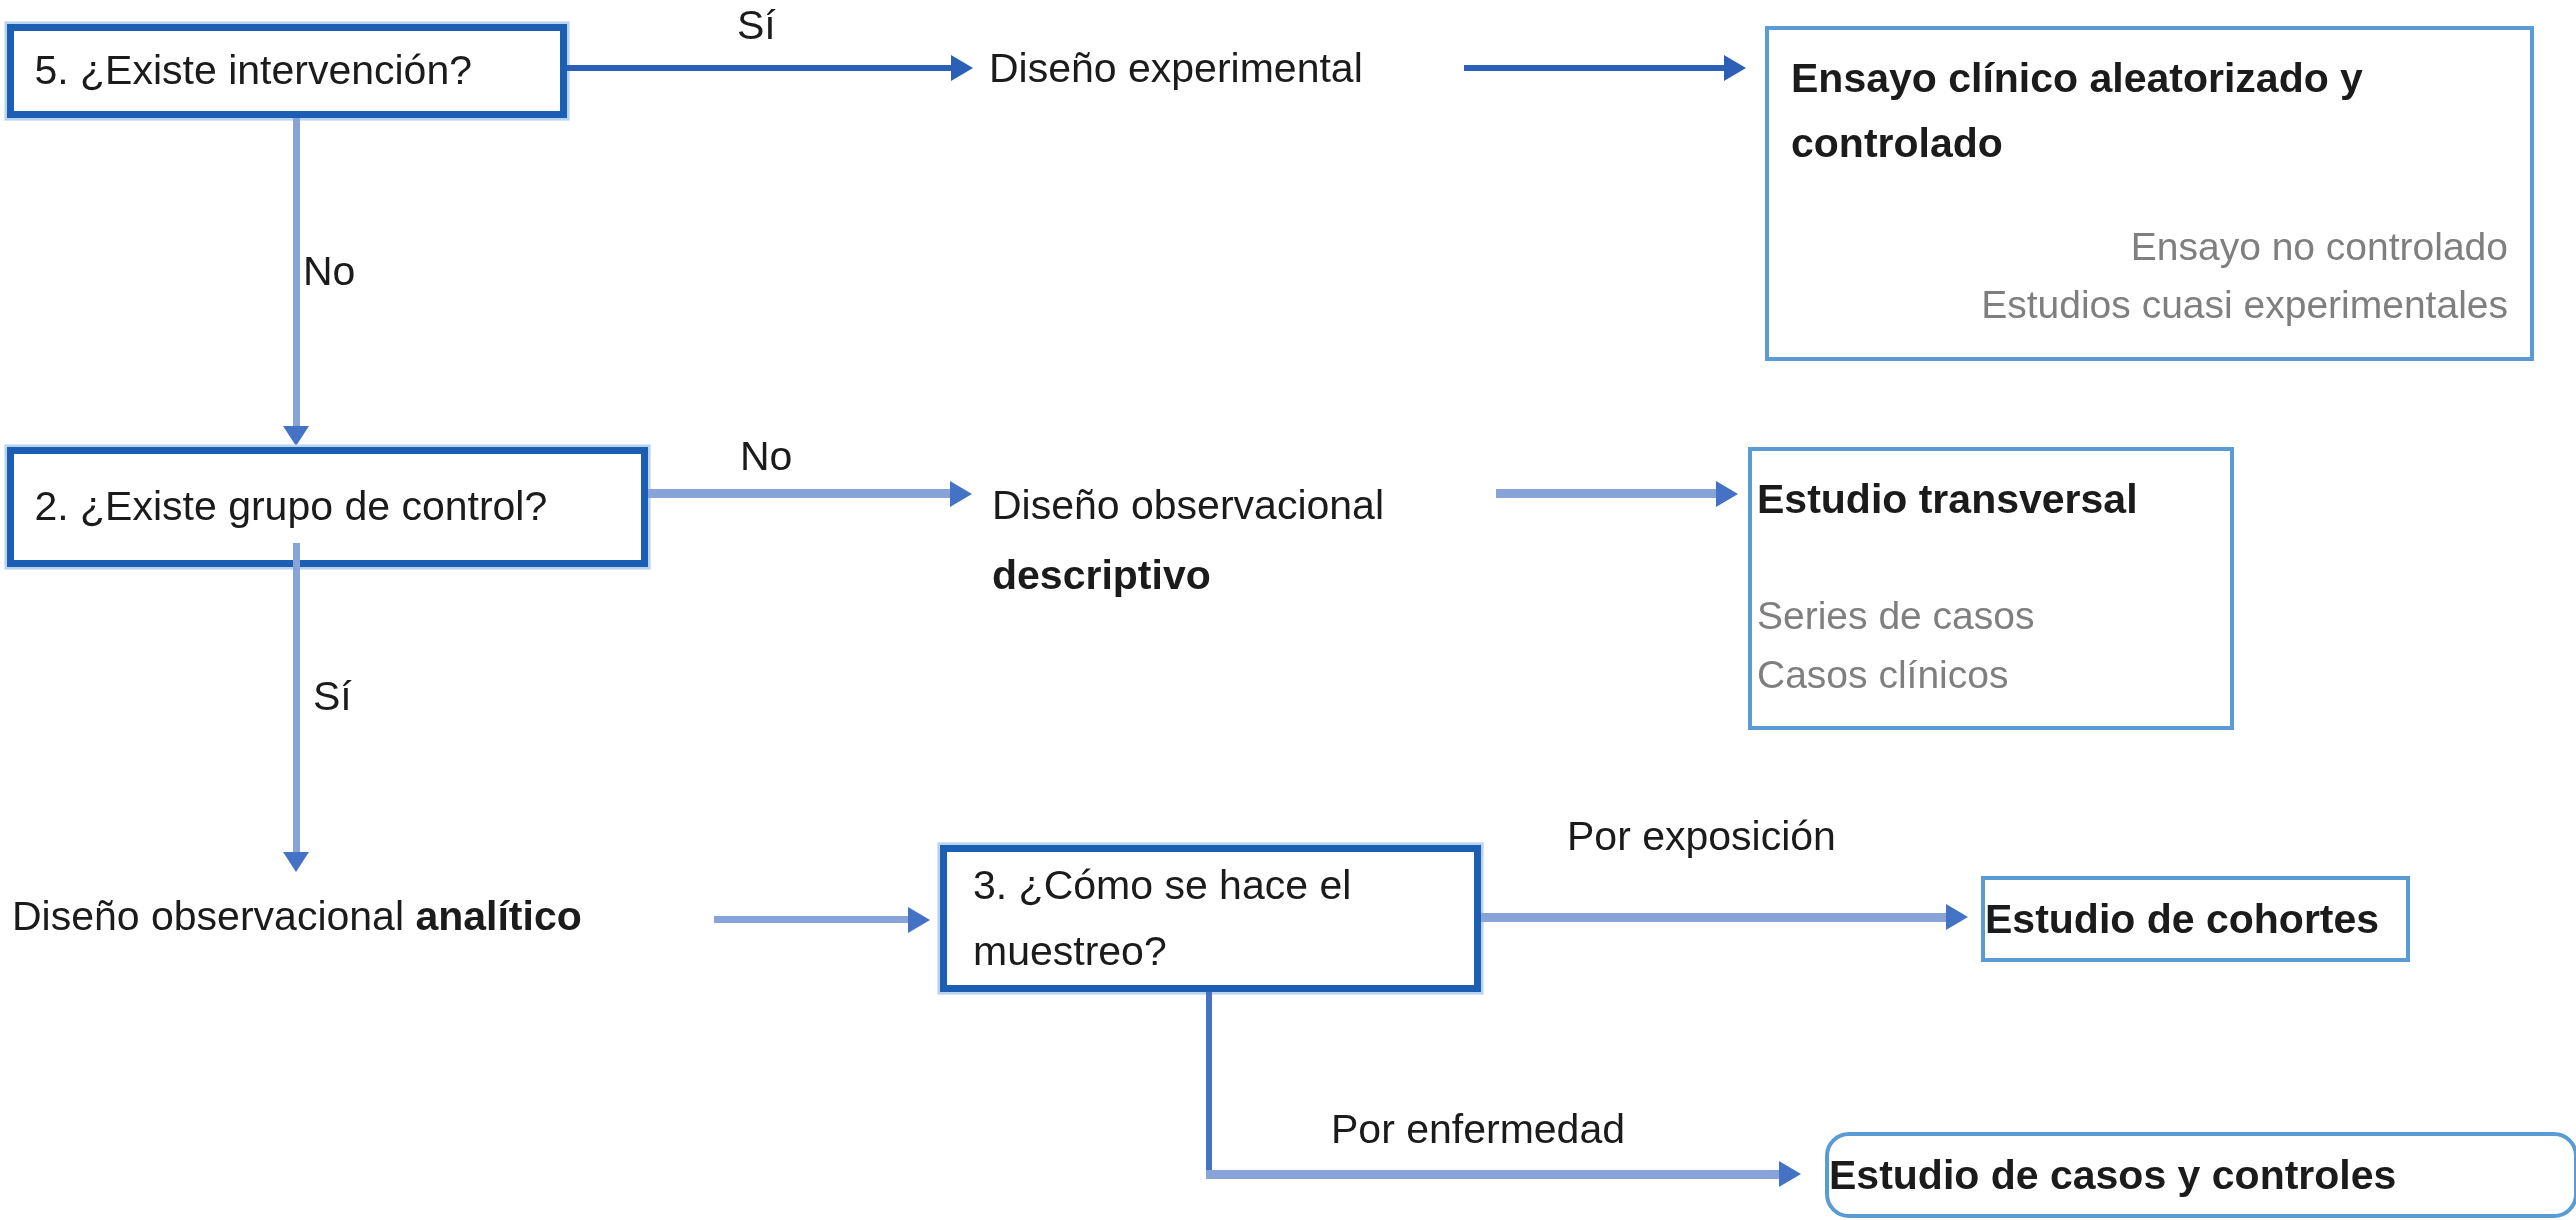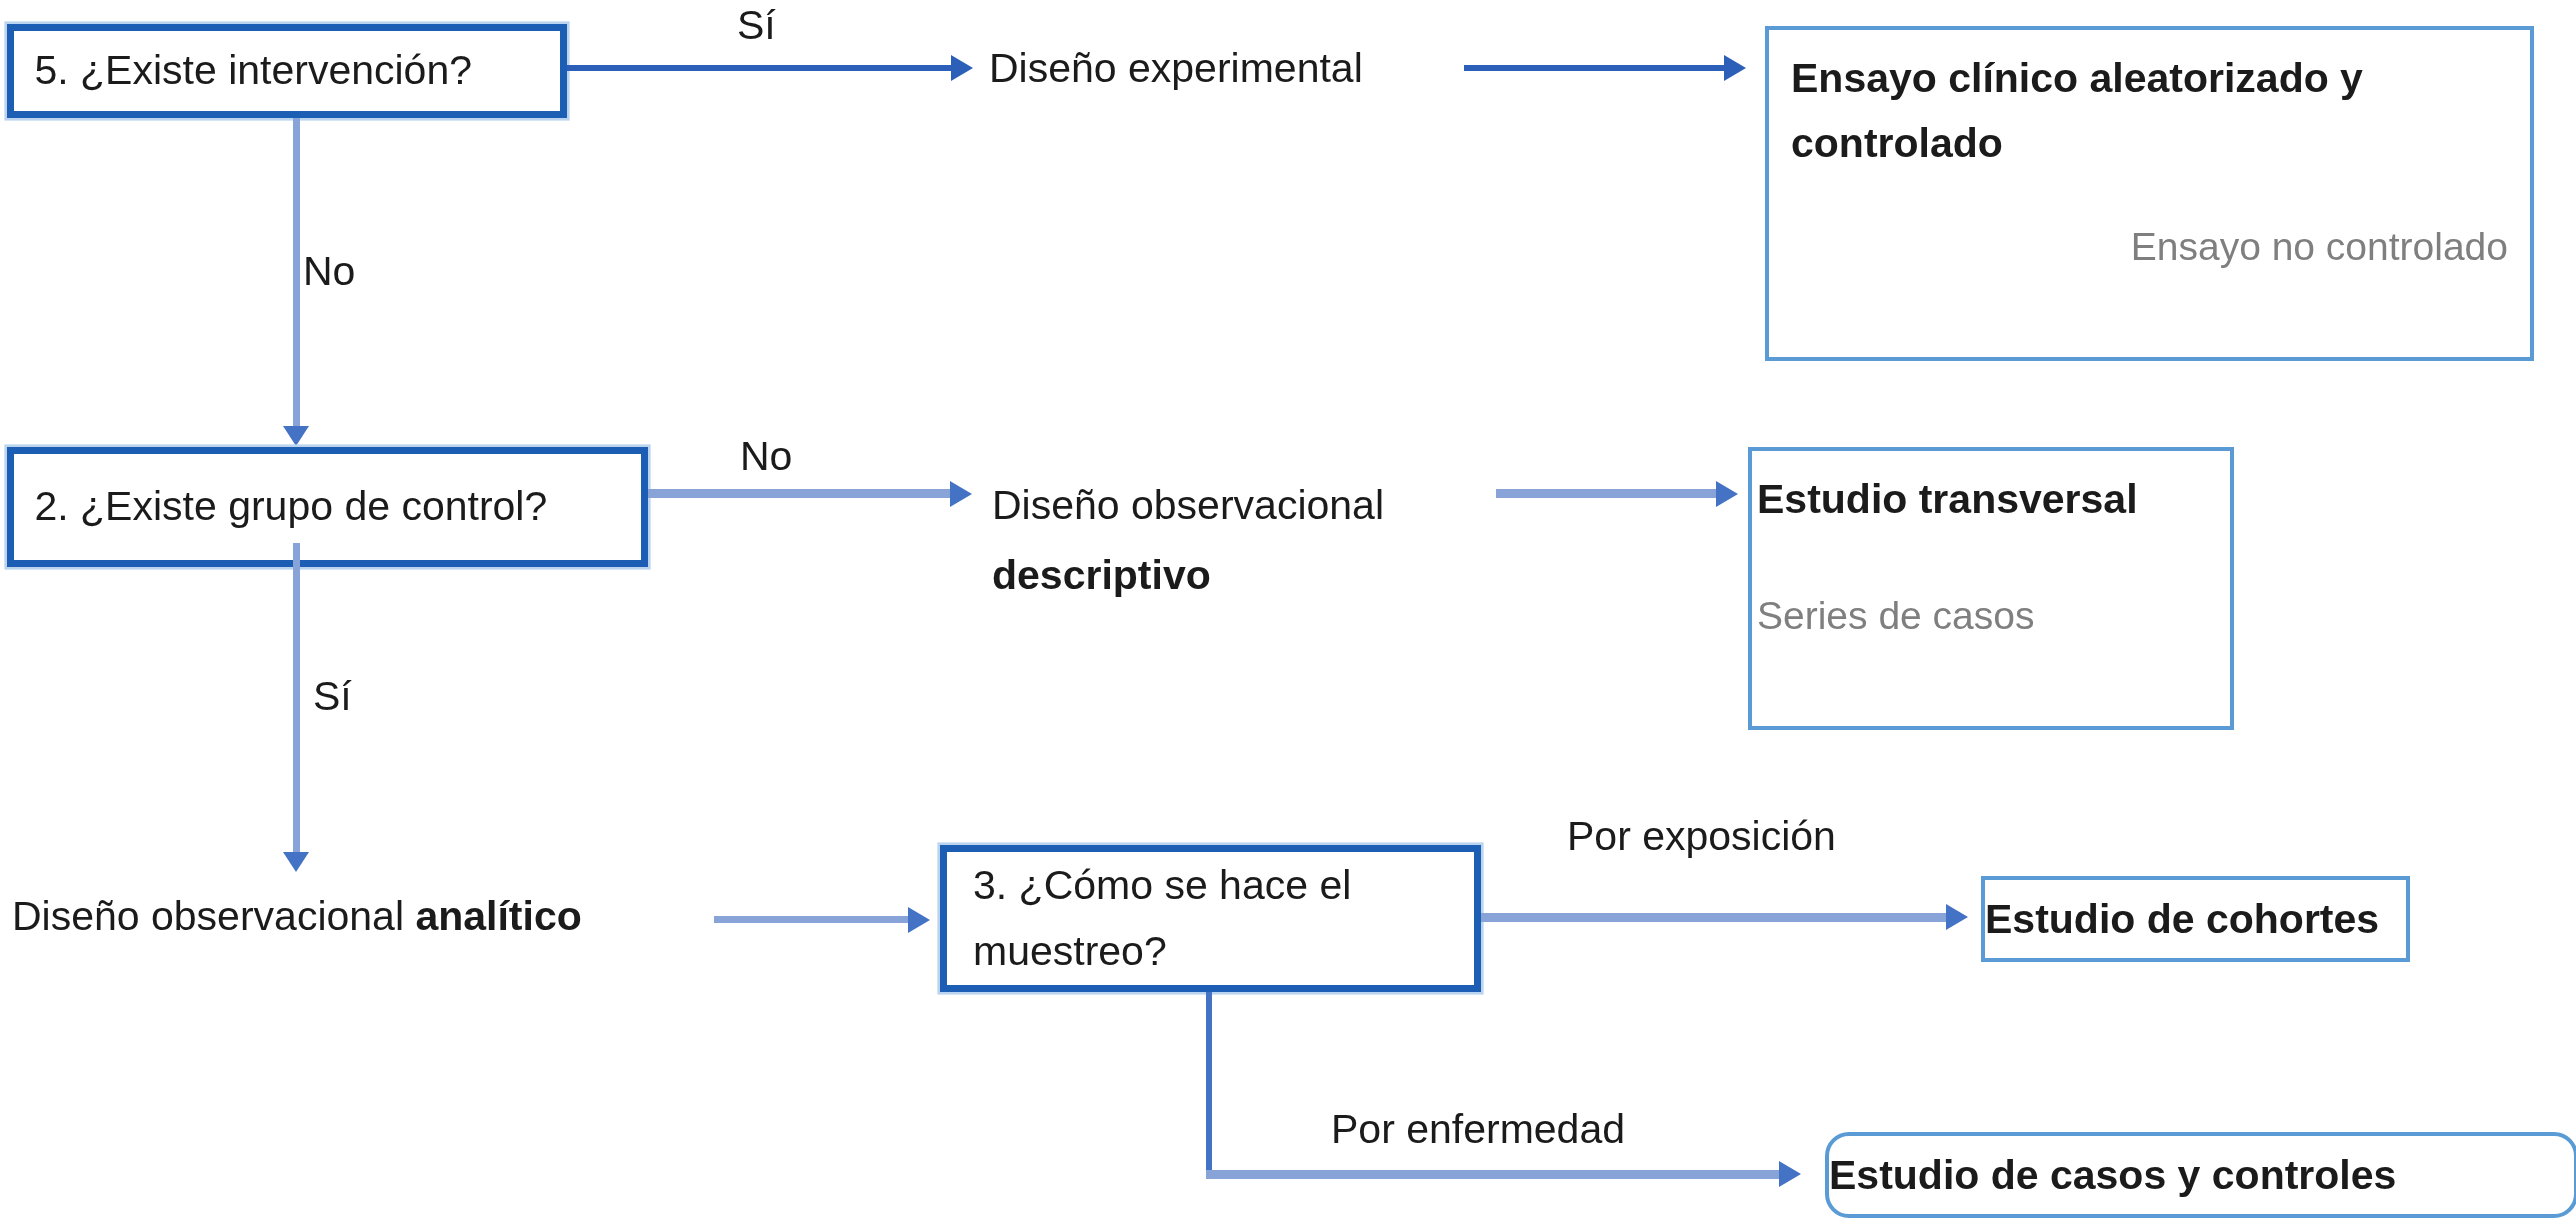--- a/index.html
+++ b/index.html
@@ -62,20 +62,21 @@
 <div class="tri-r head-dark" style="left:951px;top:55px;"></div>
 
 <div class="label" style="left:989px;top:43px;">Diseño experimental</div>
 
 <div class="hline line-dark" style="left:1464px;top:65px;width:262px;height:6px;"></div>
 <div class="tri-r head-dark" style="left:1724px;top:55px;"></div>
 
 <div class="box light-box outcome" style="left:1765px;top:26px;width:769px;height:335px;align-items:flex-end;">
   <div class="title" style="margin-bottom:41px;">Ensayo clínico aleatorizado y controlado</div>
   <div class="alt">Ensayo no controlado</div>
+  <div class="alt">Estudios cuasi experimentales</div>
 </div>
 
 <div class="vline line-light" style="left:293px;top:118px;width:6.9px;height:309px;"></div>
 <div class="tri-d" style="left:283px;top:426px;"></div>
 
 <div class="label" style="left:303px;top:246px;">No</div>
 
 <div class="box dark-box pad-left" style="left:6.9px;top:447px;width:641px;height:120px;">
   <span class="q-text">2. ¿Existe grupo de control?</span>
 </div>
@@ -89,20 +90,21 @@
   <span>Diseño observacional</span><br>
   <b>descriptivo</b>
 </div>
 
 <div class="hline line-light" style="left:1496px;top:489px;width:222px;height:8.6px;"></div>
 <div class="tri-r" style="left:1716px;top:481px;"></div>
 
 <div class="box light-box outcome" style="left:1748px;top:447px;width:486px;height:283px;padding-left:5px;">
   <div class="title" style="margin-bottom:55px;">Estudio transversal</div>
   <div class="alt">Series de casos</div>
+  <div class="alt">Casos clínicos</div>
 </div>
 
 <div class="label" style="left:313px;top:671px;">Sí</div>
 
 <div class="vline line-light" style="left:293px;top:543px;width:6.9px;height:311px;"></div>
 <div class="tri-d" style="left:283px;top:852px;"></div>
 
 <div class="label" style="left:12px;top:891px;">
   <span>Diseño observacional</span>
   <b>analítico</b>

